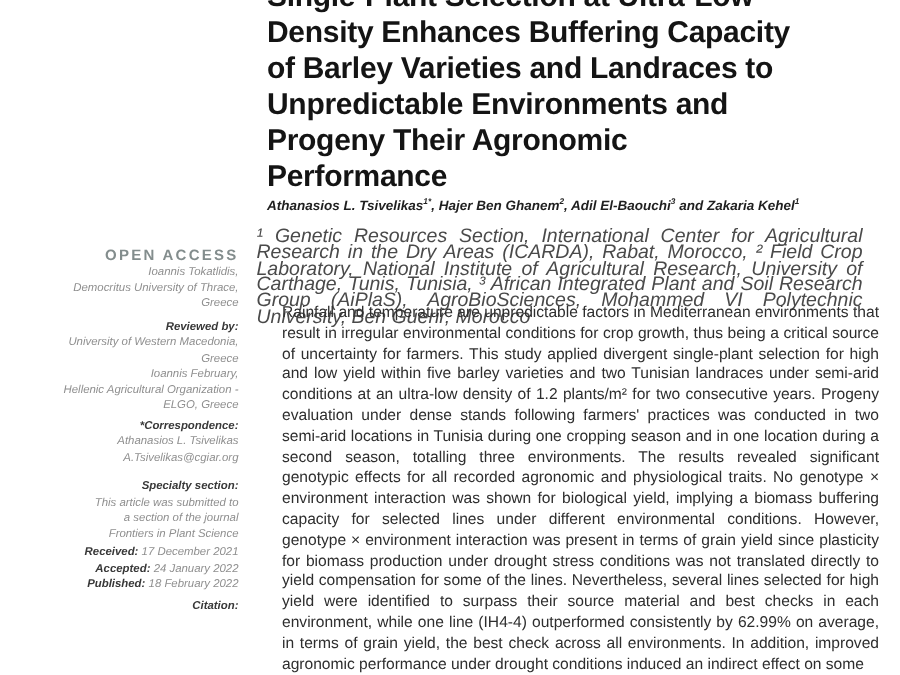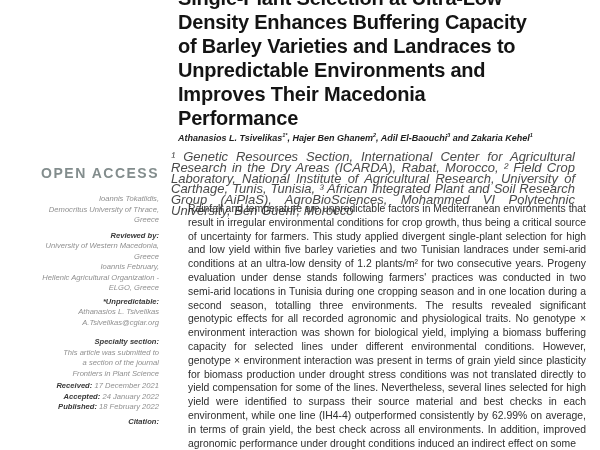--- a/index.html
+++ b/index.html
@@ -22,40 +22,40 @@
                   font-size:13px; font-style:italic; color:#4a4a4a;
                   line-height:10.8px; text-align:justify; }
 
   
   .abstract { position:absolute; left:188px; top:202px; width:398px;
               font-size:10.4px; line-height:13.8px; color:#2e2e2e;
               text-align:justify; }
 
   
   .sidebar { position:absolute; left:0; top:165px; width:159px; text-align:right; }
-  .oa { font-size:14px; letter-spacing:1.5px; color:#838d8d; font-weight:600;
-        margin-bottom:13px; }
+  .oa { font-size:10px; letter-spacing:1.5px; color:#838d8d; font-weight:600;
+        }
   .sb-group { font-size:7.6px; line-height:10.5px; font-style:italic; }
   .mb1 { margin-bottom:5px; }  .mb2 { margin-bottom:3px; }
   .mb3 { margin-bottom:9px; }  .mb4 { margin-bottom:2px; }
   .mb5 { margin-bottom:4px; }
   .sb-label { font-weight:bold; color:#383838; }
   .sb-line  { color:#8f8f8f; }
 </style>
 </head>
 <body>
 
 <div class="page">
 
   <div class="title">
     <div>Single-Plant Selection at Ultra-Low</div>
     <div>Density Enhances Buffering Capacity</div>
     <div>of Barley Varieties and Landraces to</div>
     <div>Unpredictable Environments and</div>
-    <div>Improves Their Macedonia</div>
+    <div>Progeny Their Agronomic</div>
     <div>Performance</div>
   </div>
 
   <div class="authors"><span>Athanasios L. Tsivelikas</span><sup>1*</sup><span>, </span><span>Hajer Ben Ghanem</span><sup>2</sup><span>, </span><span>Adil El-Baouchi</span><sup>3</sup><span> and </span><span>Zakaria Kehel</span><sup>1</sup></div>
 
   <div class="affiliations">¹ Genetic Resources Section, International Center for Agricultural Research in the Dry Areas (ICARDA), Rabat, Morocco, ² Field Crop Laboratory, National Institute of Agricultural Research, University of Carthage, Tunis, Tunisia, ³ African Integrated Plant and Soil Research Group (AiPlaS), AgroBioSciences, Mohammed VI Polytechnic University, Ben Guerir, Morocco</div>
 
   <div class="abstract">Rainfall and temperature are unpredictable factors in Mediterranean environments that result in irregular environmental conditions for crop growth, thus being a critical source of uncertainty for farmers. This study applied divergent single-plant selection for high and low yield within five barley varieties and two Tunisian landraces under semi-arid conditions at an ultra-low density of 1.2 plants/m² for two consecutive years. Progeny evaluation under dense stands following farmers' practices was conducted in two semi-arid locations in Tunisia during one cropping season and in one location during a second season, totalling three environments. The results revealed significant genotypic effects for all recorded agronomic and physiological traits. No genotype × environment interaction was shown for biological yield, implying a biomass buffering capacity for selected lines under different environmental conditions. However, genotype × environment interaction was present in terms of grain yield since plasticity for biomass production under drought stress conditions was not translated directly to yield compensation for some of the lines. Nevertheless, several lines selected for high yield were identified to surpass their source material and best checks in each environment, while one line (IH4-4) outperformed consistently by 62.99% on average, in terms of grain yield, the best check across all environments. In addition, improved agronomic performance under drought conditions induced an indirect effect on some</div>
 
   <div class="sidebar">
@@ -71,21 +71,21 @@
     <div class="sb-group mb2">
       <div class="sb-label">Reviewed by:</div>
       <div class="sb-line">University of Western Macedonia,</div>
       <div class="sb-line">Greece</div>
       <div class="sb-line">Ioannis February,</div>
       <div class="sb-line">Hellenic Agricultural Organization -</div>
       <div class="sb-line">ELGO, Greece</div>
     </div>
 
     <div class="sb-group mb3">
-      <div class="sb-label">*Unpredictable:</div>
+      <div class="sb-label">*Correspondence:</div>
       <div class="sb-line">Athanasios L. Tsivelikas</div>
       <div class="sb-line">A.Tsivelikas@cgiar.org</div>
     </div>
 
     <div class="sb-group mb4">
       <div class="sb-label">Specialty section:</div>
       <div class="sb-line">This article was submitted to</div>
       <div class="sb-line">a section of the journal</div>
       <div class="sb-line">Frontiers in Plant Science</div>
     </div>

